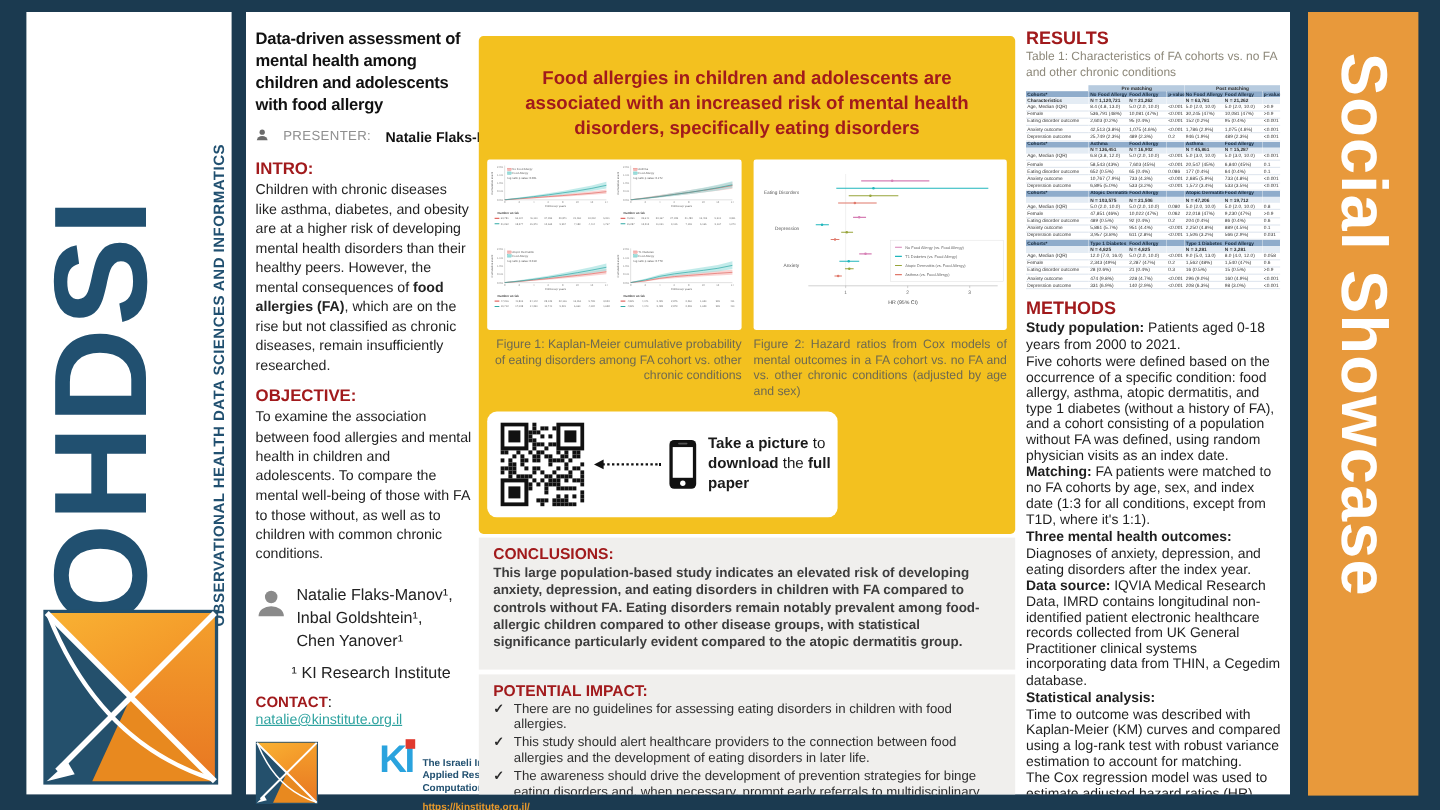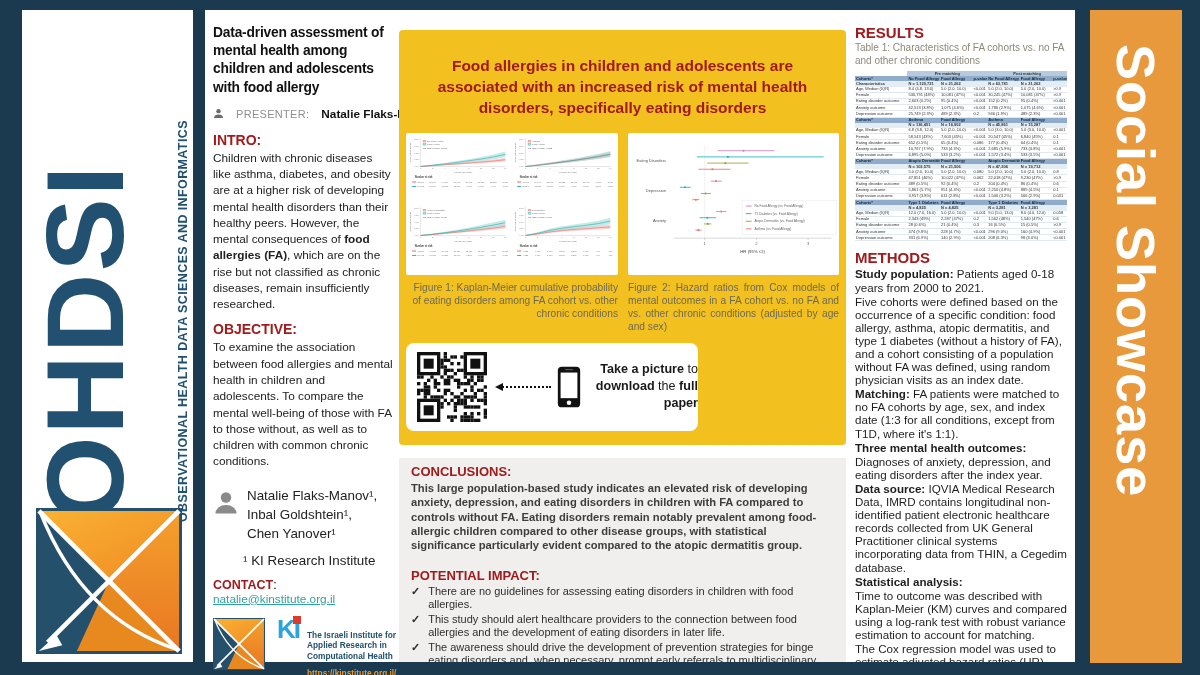--- a/index.html
+++ b/index.html
@@ -32,49 +32,49 @@
   .author-names { font-size:13.4px; color:#222; line-height:1.42; }
   .affiliation { font-size:13.4px; color:#222; margin:10px 0 0 30px; }
   .contact-row { margin-top:10px; font-size:12.5px; }
   .contact-label { font-weight:800; color:#A11A1C; }
   .contact-email { color:#2FA3A0; text-decoration:underline; font-size:11.8px; }
   .logos-row { display:flex; align-items:flex-start; gap:12px; margin-top:12px; }
   .ohdsi-small-block { text-align:center; }
   .logo-small { width:52px; height:52px; margin:0 auto; }
   .ohdsi-wordmark { font-size:14px; font-weight:800; color:#215070; letter-spacing:1px; margin-top:2px; }
   .ki-logo { display:flex; gap:8px; align-items:flex-start; }
-  .ki-mark { position:relative; font-size:26px; font-weight:800; color:#2AA3DE; line-height:0.9; letter-spacing:-2px; }
+  .ki-mark { position:relative; font-size:32px; font-weight:800; color:#2AA3DE; line-height:0.9; letter-spacing:-2px;margin-left:39px; }
   .ki-dot { position:absolute; top:-2px; right:-2px; width:8px; height:8px; background:#E03A2F; }
   .ki-text-block { margin-top:12px; }
   .ki-line { font-size:8.3px; font-weight:700; color:#215070; line-height:1.3; }
   .ki-url { font-size:8.3px; font-weight:700; color:#E8992B; line-height:1.3; }
 
   
   .mid-col { position:absolute; left:190px; top:0; width:455px; height:652px; }
   .yellow-box { position:absolute; left:4px; top:20px; width:447px; height:415px; background:#F3C11F; border-radius:4px; overflow:hidden; }
   .headline { margin:26px 18px 0; text-align:center; font-size:15.5px; font-weight:800; color:#A11A1C; line-height:1.35; }
   .figs { display:flex; gap:10px; margin:14px 7px 0; }
   .fig-panel { background:#fff; border-radius:2px; height:142px; overflow:hidden; }
   .fig1 { width:212px; }
   .fig2 { flex:1; }
   .km-grid { display:grid; grid-template-columns:1fr 1fr; padding:1px; }
   .km { width:104px; height:69px; display:block; }
   .forest { width:100%; height:140px; display:block; }
   .captions { display:flex; gap:10px; margin:6px 7px 0; }
   .caption { font-size:10.2px; color:#6E6950; line-height:1.28;text-align:right; }
   .caption-1 { width:212px; }
   .caption-2 { flex:1; text-align:justify; }
-  .qr-box { margin:10px 0 0 7px; width:292px; height:88px; background:#fff; border-radius:8px; display:flex; align-items:center;text-align:right; }
+  .qr-box { margin:10px 0 0 7px; width:292px; height:88px; background:#fff; border-radius:8px; display:flex; align-items:center; }
   .qr-slot { flex:none; width:70px; height:70px; margin-left:11px; }
   .dot-arrow { flex:none; width:52px; height:0; border-top:2px dotted #111; position:relative; margin:0 6px 0 12px; }
   .dot-arrow::before { content:''; position:absolute; left:-8px; top:-5px; border:4px solid transparent; border-right:8px solid #111; }
   .phone-slot { flex:none; width:24px; height:42px; }
   .qr-text { margin-left:9px; font-size:12.6px; color:#1a1a1a; line-height:1.35; }
   .gray-panel { position:absolute; left:4px; width:447px; background:#F0EFED; padding:6px 12px; overflow:hidden; }
-  .conclusions-panel { top:448px; height:110px; }
+  .conclusions-panel { top:438px; height:110px; }
   .impact-panel { top:552px; height:100px; }
   .panel-head { font-size:13px; font-weight:800; color:#A11A1C; margin-bottom:2px; }
   .conclusions-text { font-size:11.2px; font-weight:700; color:#3d3d3d; line-height:1.28; }
   .impact-list { list-style:none; }
   .impact-list li { display:flex; gap:8px; font-size:11px; color:#2e2e2e; line-height:1.18; margin-bottom:2px; }
   .impact-list .check { flex:none; font-weight:700; }
 
   
   .right-col { position:absolute; left:650px; top:14px; width:212px; height:638px; overflow:hidden; }
   .results-heading, .methods-heading { font-size:15px; font-weight:800; color:#A11A1C; }

